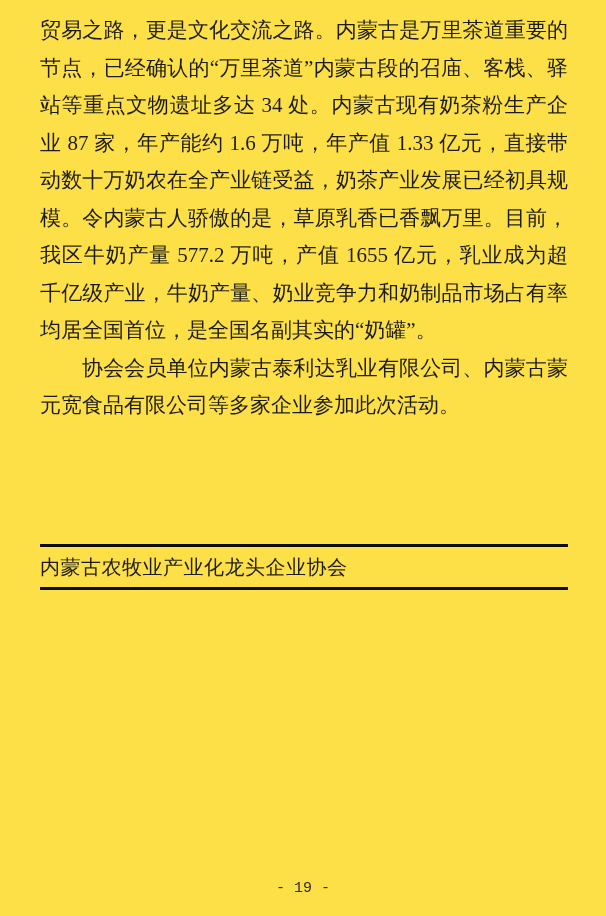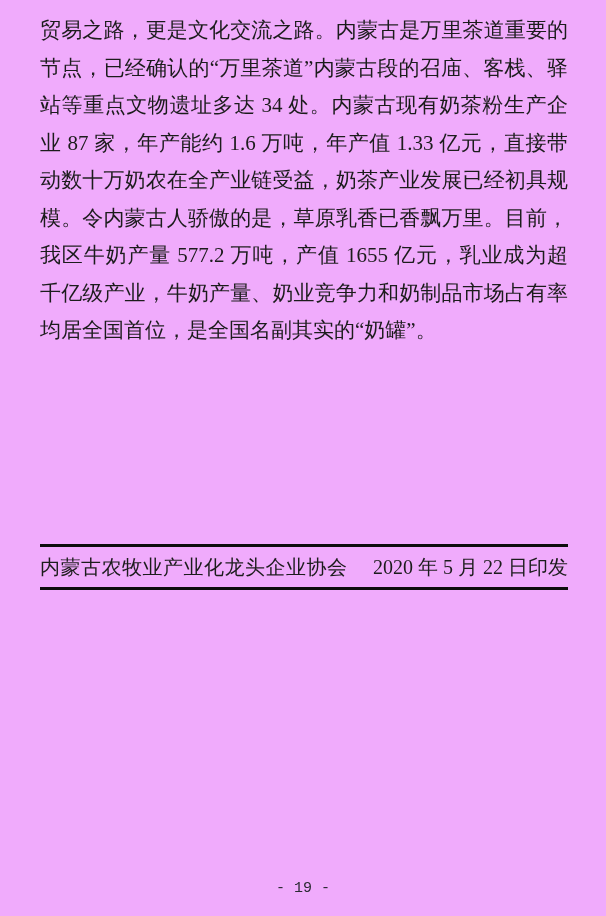--- a/index.html
+++ b/index.html
@@ -4,21 +4,21 @@
 <style>
   html, body {
     margin: 0;
     padding: 0;
     background: #ffffff;
   }
   .page {
     position: relative;
     width: 606px;
     height: 916px;
-    background: #f0abfc;
+    background: #fde047;
     font-family: "Liberation Serif", "DejaVu Serif", serif;
     color: #1c1c1c;
     overflow: hidden;
   }
   .body-text {
     position: absolute;
     left: 40px;
     top: 12px;
     width: 528px;
     font-size: 21px;
@@ -64,22 +64,22 @@
     color: #2b2b33;
   }
 </style>
 </head>
 <body>
 
 <div class="page">
 
   <div class="body-text">
     <p class="para-continuation">贸易之路，更是文化交流之路。内蒙古是万里茶道重要的节点，已经确认的“万里茶道”内蒙古段的召庙、客栈、驿站等重点文物遗址多达 34 处。内蒙古现有奶茶粉生产企业 87 家，年产能约 1.6 万吨，年产值 1.33 亿元，直接带动数十万奶农在全产业链受益，奶茶产业发展已经初具规模。令内蒙古人骄傲的是，草原乳香已香飘万里。目前，我区牛奶产量 577.2 万吨，产值 1655 亿元，乳业成为超千亿级产业，牛奶产量、奶业竞争力和奶制品市场占有率均居全国首位，是全国名副其实的“奶罐”。</p>
+    <p class="para-indent">协会会员单位内蒙古泰利达乳业有限公司、内蒙古蒙元宽食品有限公司等多家企业参加此次活动。</p>
   </div>
 
   <div class="footer-box">
     <span class="issuer">内蒙古农牧业产业化龙头企业协会</span>
-    <span class="issue-date">2020 年 5 月 22 日印发</span>
   </div>
 
   <div class="page-number">- 19 -</div>
 
 </div>
 
 </body></html>

